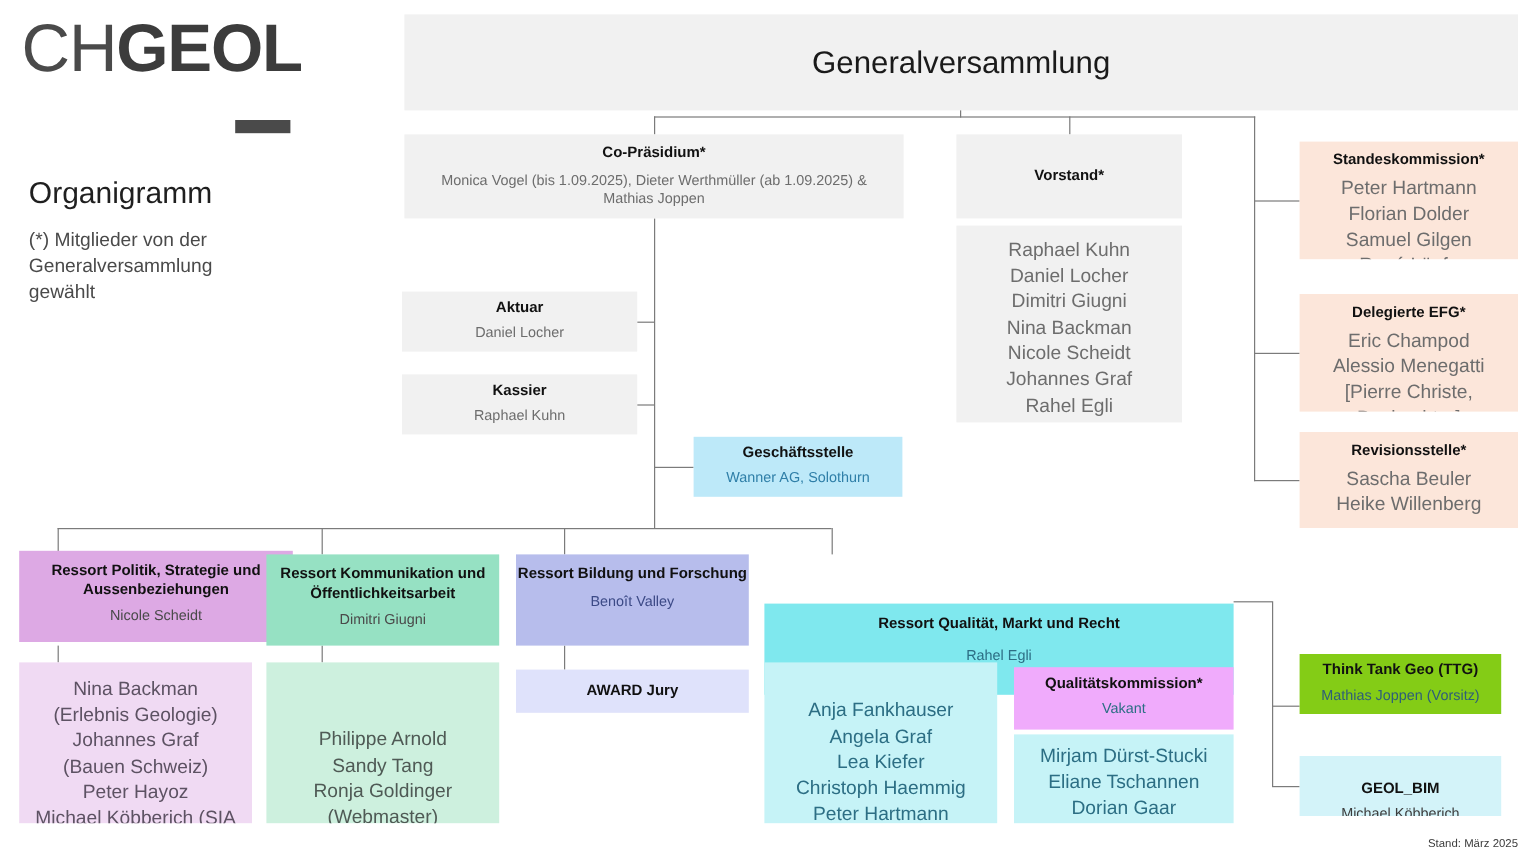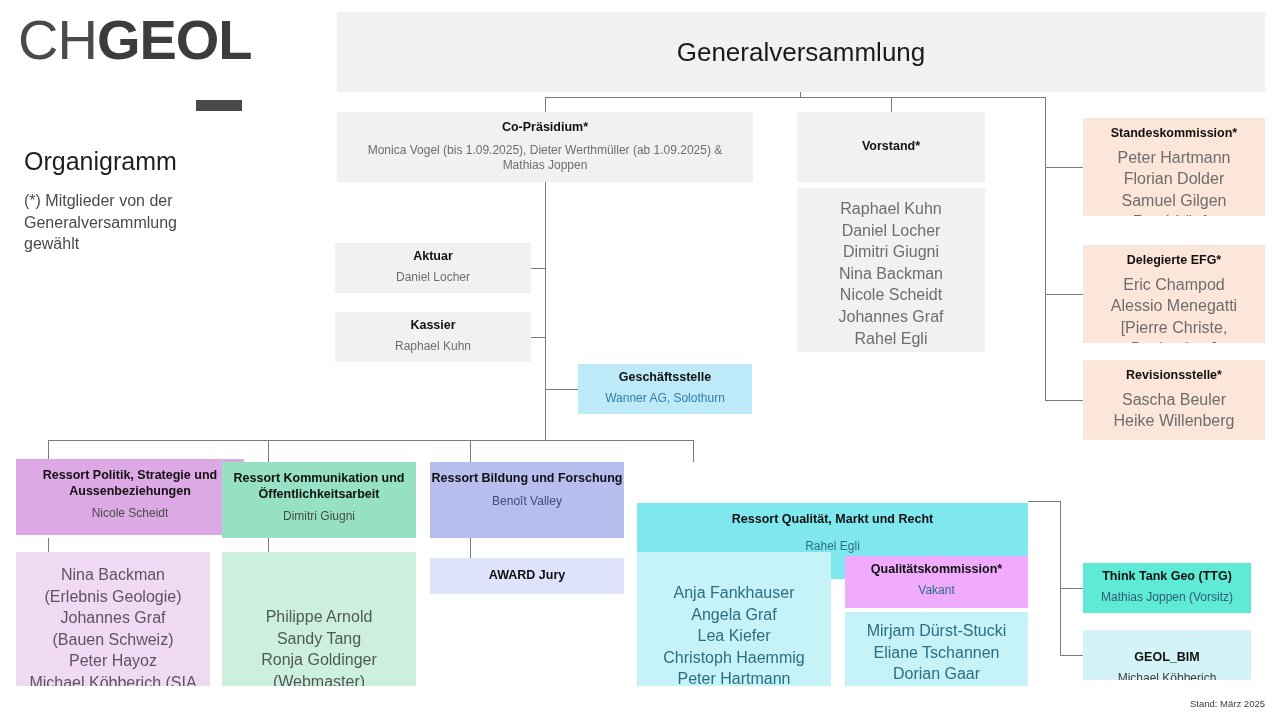--- a/index.html
+++ b/index.html
@@ -91,21 +91,21 @@
   #r4h{left:637px;top:462px;width:391px;height:76px;background:#7fe8ee;margin-top:41px;}
   #r4h .bx-sub{margin-top:11px;color:#2c6e84;}
   #r4b{left:637px;top:552px;width:194px;height:134px;background:#c6f3f7;}
   #r4b .names{color:#2c6e84;padding-top:18px;}
 
   #qkomm-h{left:845px;top:556px;width:183px;height:52px;background:#f0abfc;padding-top:6px;}
   #qkomm-h .bx-sub{margin-top:5px;color:#2c6e84;}
   #qkomm-b{left:845px;top:612px;width:183px;height:74px;background:#c6f3f7;padding-top:8px;}
   #qkomm-b .names{color:#2c6e84;}
 
-  #ttg{left:1083px;top:563px;width:168px;height:50px;background:#5eead4;padding-top:6px;}
+  #ttg{left:1083px;top:545px;width:168px;height:50px;background:#84cc16;padding-top:6px;}
   #ttg .bx-sub{margin-top:5px;color:#2f5e78;}
   #gbim{left:1083px;top:630px;width:168px;height:50px;background:#d3f3f9;padding-top:20px;}
   #gbim .bx-sub{margin-top:5px;color:#3c3c3c;}
 
   
   .ln{position:absolute;background:#7b7b7b;}
   .lnv{width:1px;}
   .lnh{height:1px;}
 </style>
 </head>

